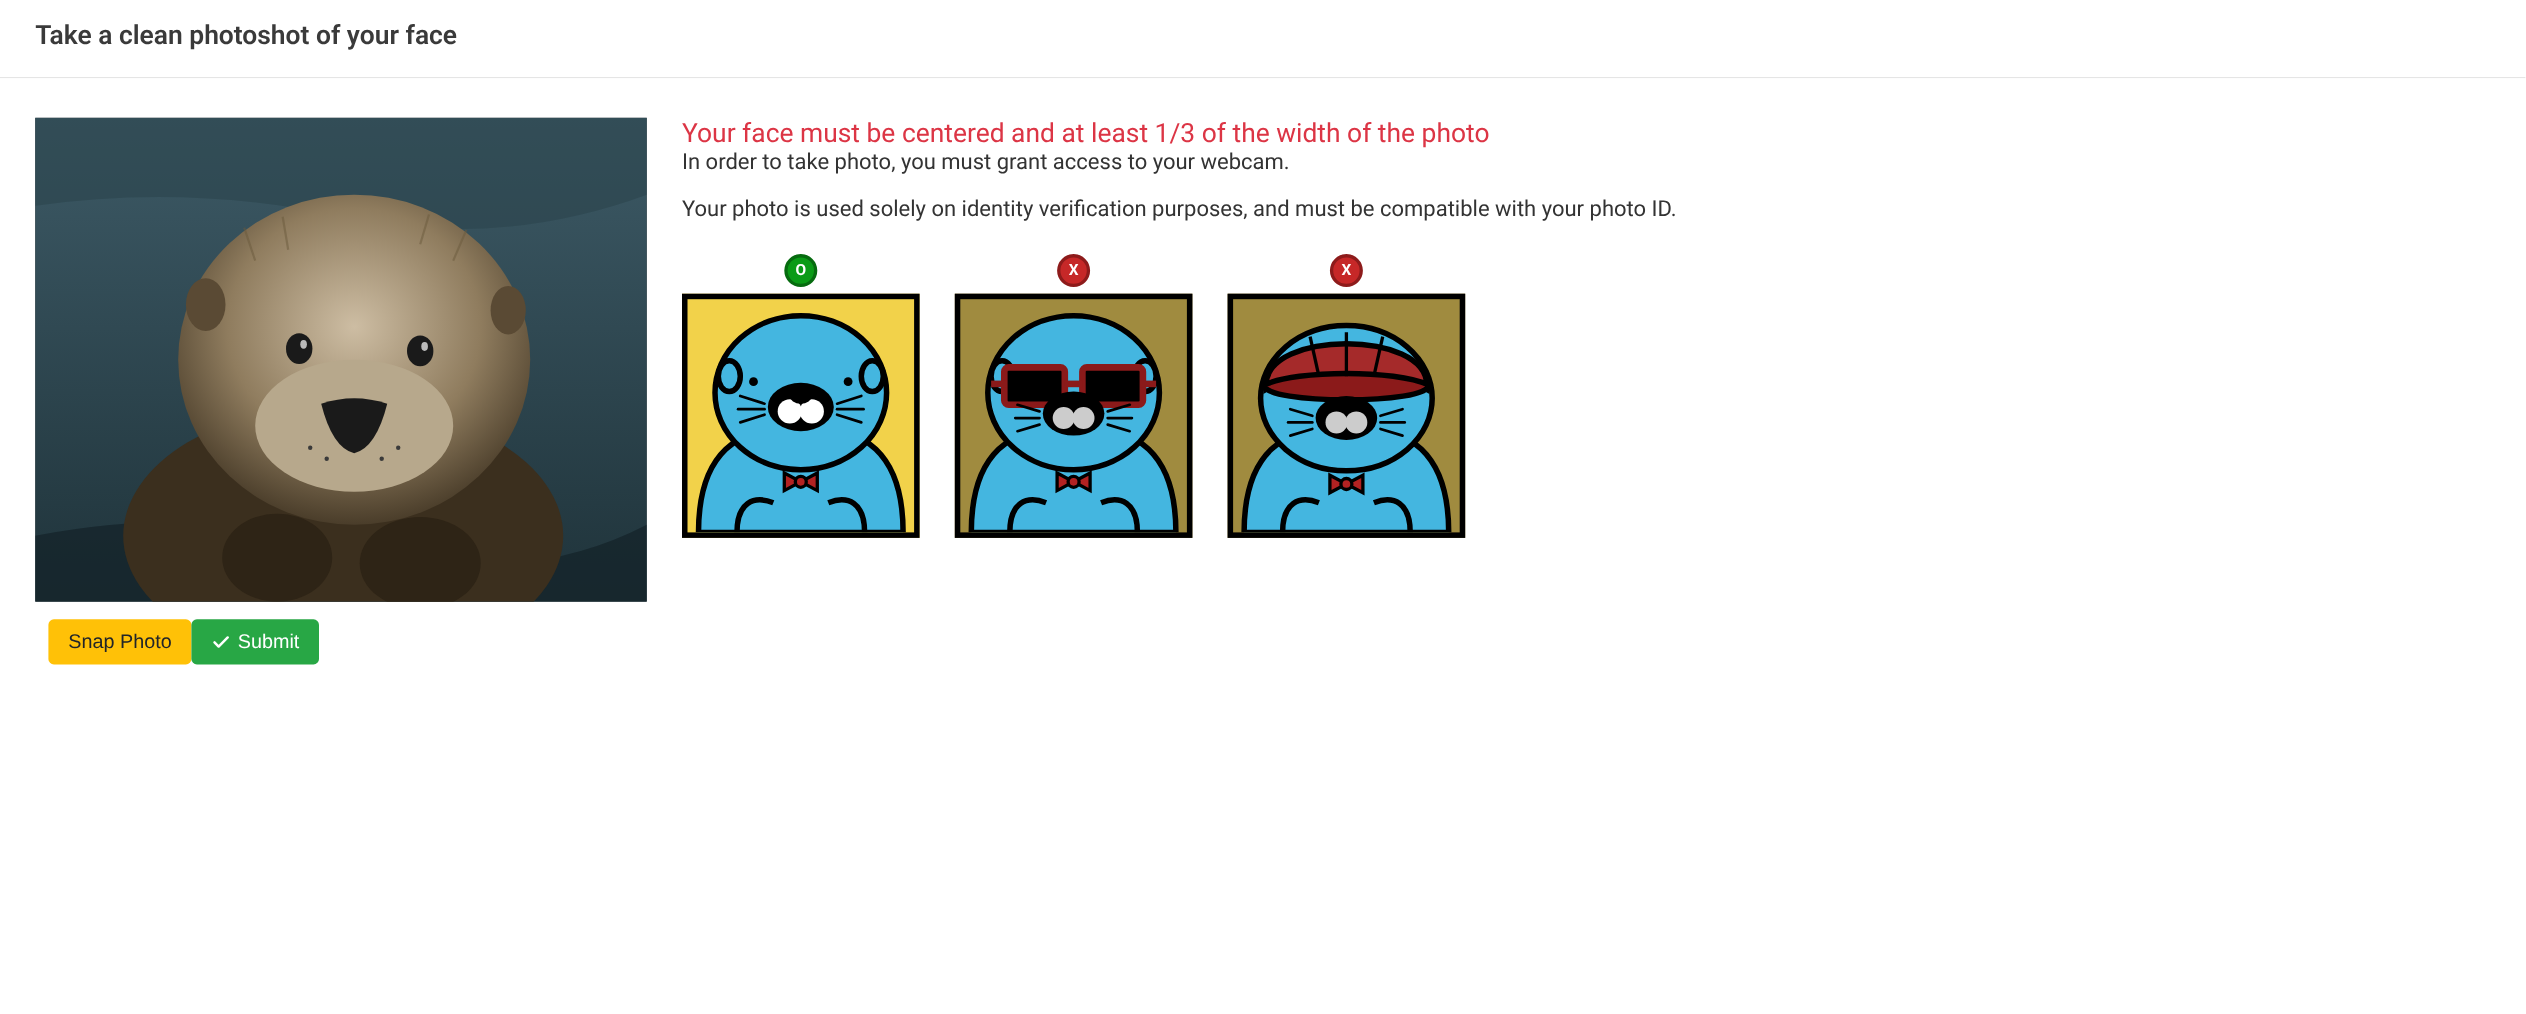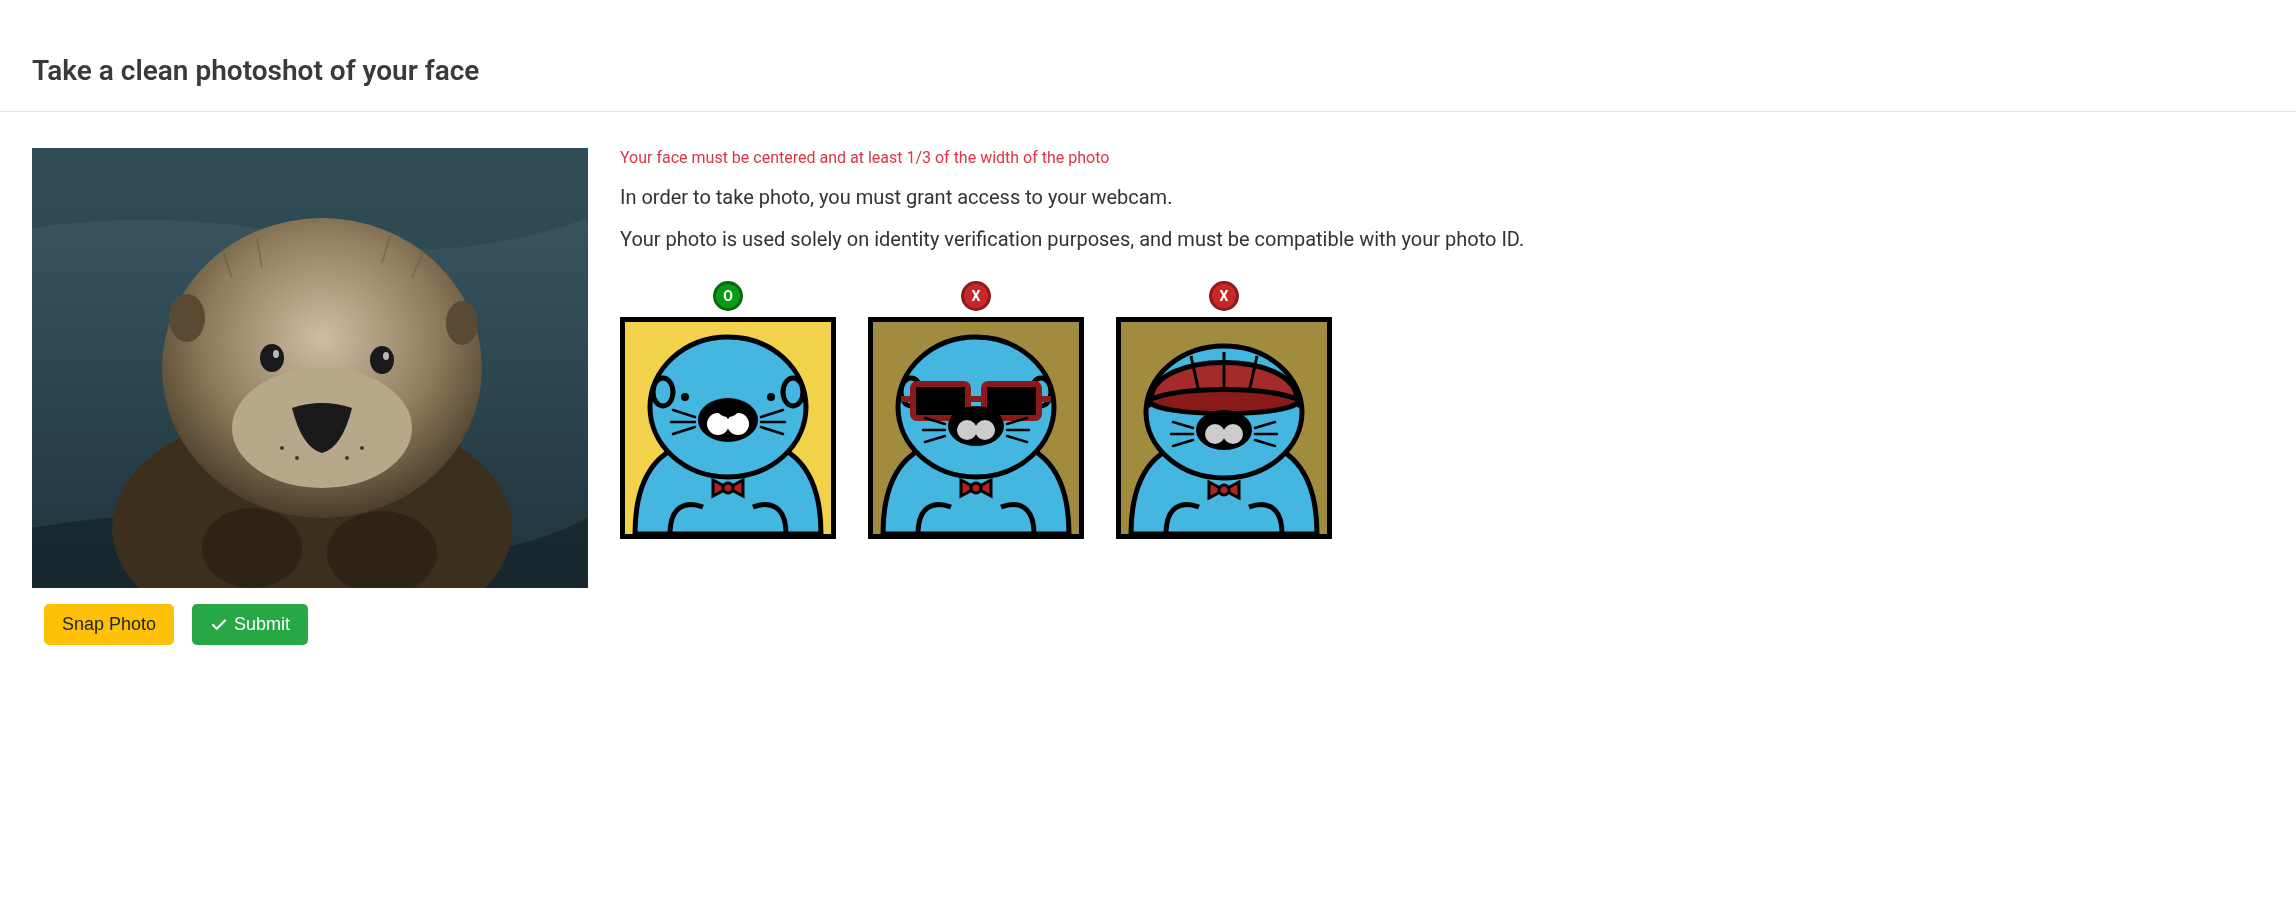--- a/index.html
+++ b/index.html
@@ -3,24 +3,23 @@
   <meta charset="utf-8">
   <style>
     * { box-sizing: border-box; margin: 0; padding: 0; }
     body { font-family: -apple-system, BlinkMacSystemFont, "Segoe UI", Roboto, Helvetica, Arial, sans-serif; color: #333; background: #fff; }
 
     .header {
       padding: 18px 32px 24px;
       border-bottom: 1px solid #e5e5e5;
     }
     .header h1 {
-      font-size: 28px;
+      font-size: 24px;
       font-weight: 600;
       color: #3a3a3a;
-      margin-top: 36px;
     }
 
     .content {
       display: flex;
       padding: 36px 32px;
       gap: 32px;
       align-items: flex-start;
     }
 
     .left-col {
@@ -30,21 +29,21 @@
     .webcam-preview {
       width: 556px;
       height: 440px;
       background: #2b3a3f;
       position: relative;
       overflow: hidden;
     }
 
     .button-row {
       display: flex;
-      gap: 18px;
+      gap: 0;
       margin-top: 16px;
       padding-left: 12px;
       align-items: center;
     }
 
     .btn {
       border: none;
       border-radius: 5px;
       padding: 10px 18px;
       font-size: 18px;
@@ -56,22 +55,21 @@
     }
     .btn-warning { background: #ffc107; color: #212529; }
     .btn-success { background: #28a745; color: #fff; }
 
     .right-col {
       flex: 1;
       min-width: 0;
     }
     .warning-text {
       color: #dc3545;
-      font-size: 16px;
-      margin-bottom: 18px;
+      font-size: 24px;
     }
     .info-text {
       font-size: 20px;
       color: #333;
       margin-bottom: 18px;
     }
 
     .examples-row {
       display: flex;
       gap: 32px;

